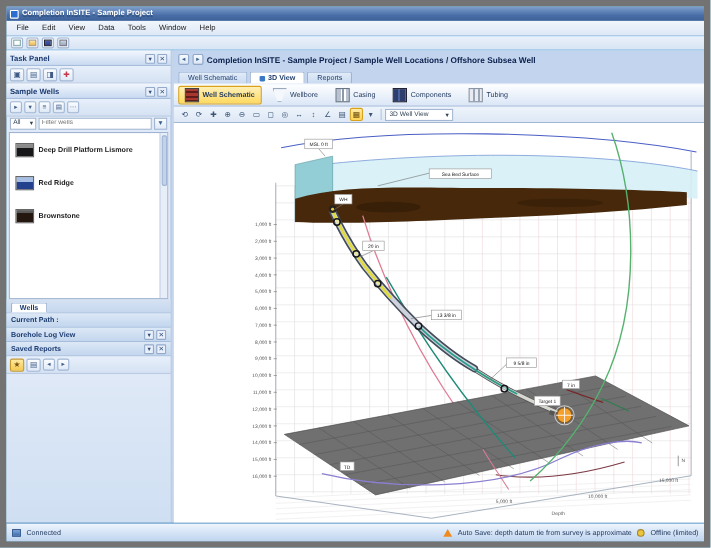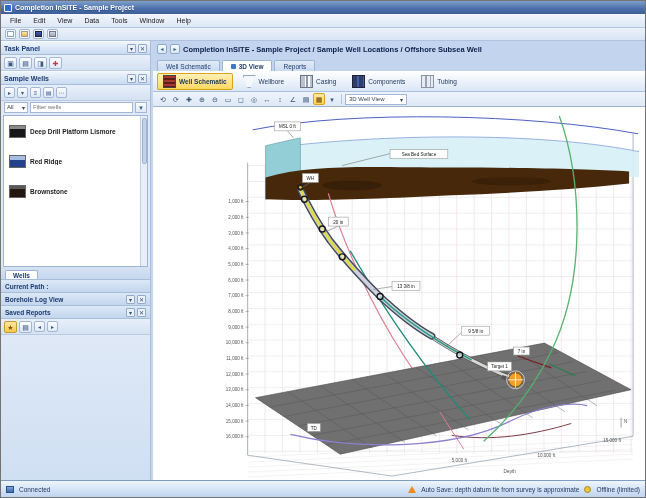--- a/index.html
+++ b/index.html
@@ -1,17 +1,17 @@
 <!DOCTYPE html>
 <html><head>
 <meta charset="utf-8">
 <style>
   *{box-sizing:border-box;margin:0;padding:0;}
   html,body{width:646px;height:498px;overflow:hidden;font-family:"Liberation Sans",sans-serif;}
-  #app{width:646px;height:498px;display:flex;flex-direction:column;background:#7dd3fc;border:1px solid #737373;}
+  #app{width:646px;height:498px;display:flex;flex-direction:column;background:#7dd3fc;border:6px solid #737373;}
   
   .titlebar{height:13px;background:linear-gradient(180deg,#7fa0cc,#4a6fa8 60%,#3c5f96);display:flex;align-items:center;padding:0 3px;gap:3px;flex:0 0 auto;}
   .appicon{width:8px;height:8px;background:#2a6fd0;border:1px solid #fff;border-radius:1px;}
   .titletext{color:#fff;font-size:7px;font-weight:bold;text-shadow:0 1px 1px #2a4a78;white-space:nowrap;}
   .menubar{height:14px;background:linear-gradient(180deg,#f2f6fc,#dde8f6);border-bottom:1px solid #b6c8e0;display:flex;align-items:center;padding:0 4px;gap:2px;flex:0 0 auto;}
   .menu-item{font-size:7px;color:#222;padding:1px 5px;border-radius:2px;cursor:default;}
   .quickbar{height:13px;background:linear-gradient(180deg,#eaf1fa,#d8e4f4);border-bottom:1px solid #aec2dd;display:flex;align-items:center;padding:0 4px;gap:3px;flex:0 0 auto;}
   .qbtn{width:11px;height:10px;border:1px solid #9fb4d2;border-radius:2px;background:#f4f8fd;position:relative;}
   .qbtn i{position:absolute;inset:1px;display:block;}
   .qi-new-document i{background:linear-gradient(180deg,#fff 60%,#dfe8f4);border:1px solid #8aa;}

